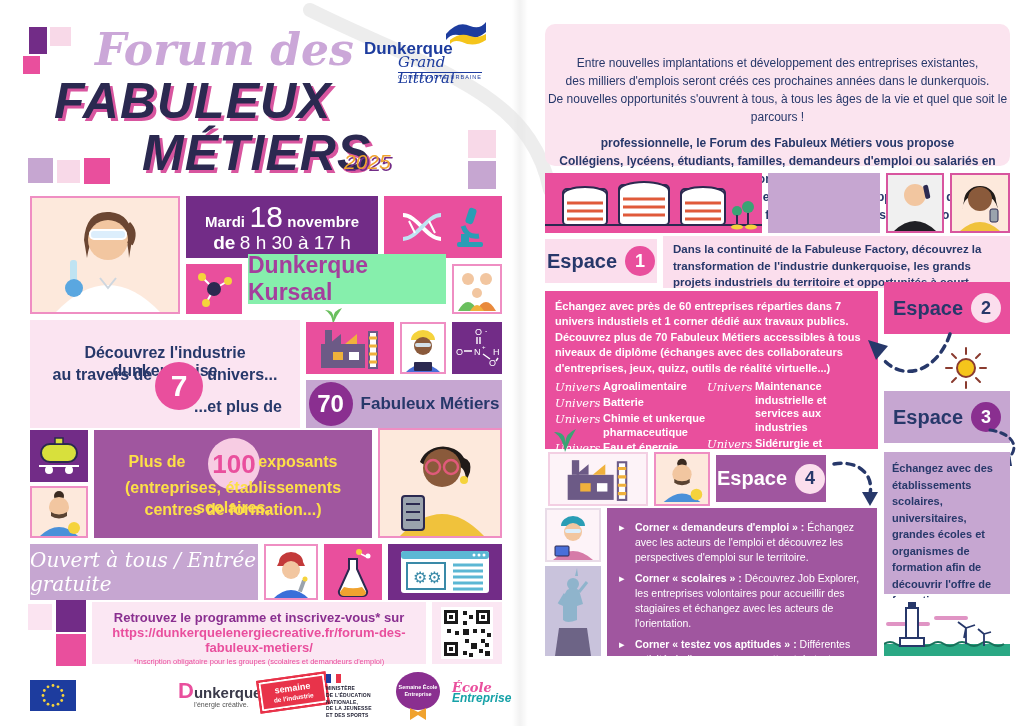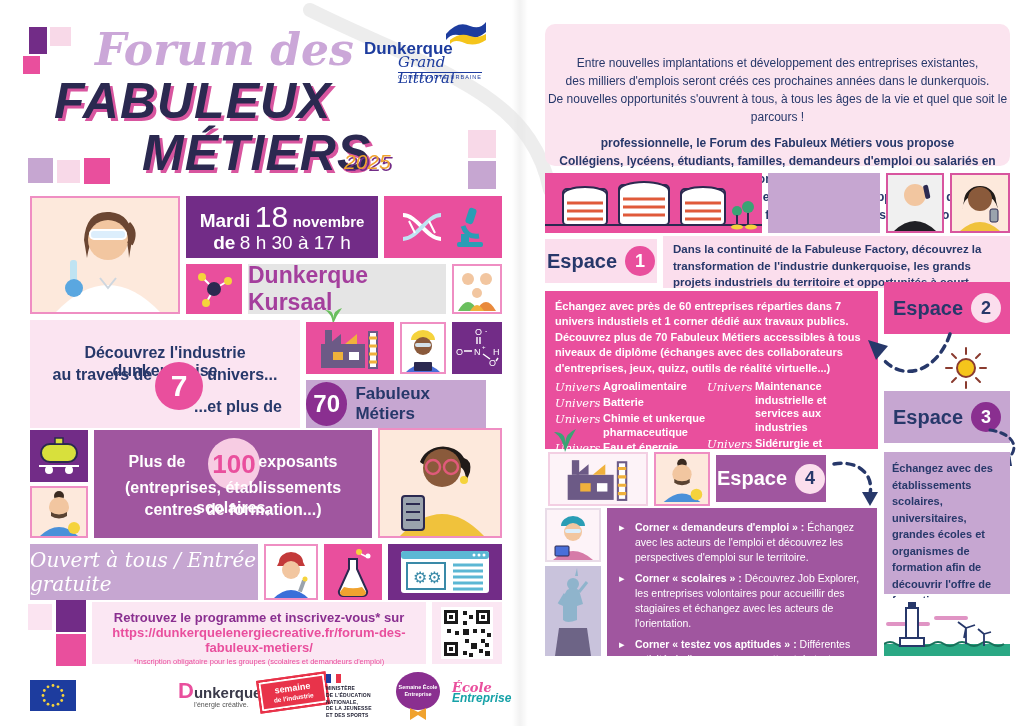--- a/index.html
+++ b/index.html
@@ -21,21 +21,21 @@
   .title-year{font-size:21px;font-weight:normal;font-style:italic;color:#f0a22e;text-shadow:2px 2px 0 #722c87;}
   
   .cud-name{font-size:17px;font-weight:bold;color:#1d3c9e;line-height:1;}
   .cud-sub{font-family:"DejaVu Serif",serif;font-style:italic;font-size:15px;color:#1d3c9e;line-height:1.05;}
   .cud-tag{font-size:5.5px;letter-spacing:1px;color:#1d3c9e;border-top:1px solid #1d3c9e;padding-top:1px;}
   
   .date-box{color:#fff;text-align:center;line-height:1.05;}
   .navy-bold{font-weight:bold;color:#27386a;}
   .kursaal{font-size:23px;font-weight:bold;color:#a43f9d;}
   .circle{border-radius:50%;display:flex;align-items:center;justify-content:center;font-weight:bold;}
-  .expo-text{color:#ffffff;font-weight:bold;font-size:16px;text-align:center;line-height:1.25;}
+  .expo-text{color:#fde047;font-weight:bold;font-size:16px;text-align:center;line-height:1.25;}
   .open-script{font-family:"DejaVu Serif",serif;font-style:italic;font-size:20px;color:#fff;}
   .reg1{font-size:13px;font-weight:bold;color:#8a2f90;}
   .reg-url{font-size:13px;font-weight:bold;color:#e94f9d;}
   .reg-note{font-size:7.5px;color:#e94f9d;}
   
   .intro-box{background:#fbe4ef;border-radius:10px;text-align:center;}
   .intro1{font-size:12px;line-height:1.5;color:#27386a;}
   .intro2{font-size:12px;line-height:1.5;color:#27386a;font-weight:bold;}
   .esp-label{font-size:20px;font-weight:bold;color:#27386a;}
   .esp-circle{width:30px;height:30px;border-radius:50%;display:flex;align-items:center;justify-content:center;
@@ -108,21 +108,21 @@
       <path d="M24,114 Q76,60 128,114 Z" fill="#ffffff"></path>
       <path d="M68,80 l8,10 8,-10" stroke="#cdd6df" stroke-width="2" fill="none"></path>
       <rect x="38" y="62" width="7" height="26" rx="3" fill="#bfe3f2"></rect>
       <circle cx="42" cy="90" r="9" fill="#5aa7e0"></circle>
       <path d="M96,26 q8,8 2,20" stroke="#6b4632" stroke-width="6" fill="none"></path>
     </svg>
   </div>
 
   <div class="abs box-purple date-box flex-c" style="left:186px;top:196px;width:192px;height:62px;flex-direction:column;">
     <div>
-      <span style="font-weight:bold;font-size:19px;">Mardi</span>
+      <span style="font-weight:bold;font-size:15px;">Mardi</span>
       <span style="font-size:30px;font-weight:300;">18</span>
       <span style="font-weight:bold;font-size:15px;">novembre</span>
     </div>
     <div>
       <span style="font-weight:bold;font-size:19px;">de</span>
       <span style="font-size:19px;font-weight:300;">8 h 30 à 17 h</span>
     </div>
   </div>
 
   <div class="abs box-pink flex-c" style="left:384px;top:196px;width:118px;height:62px;gap:8px;">
@@ -142,21 +142,21 @@
   <div class="abs box-pink flex-c" style="left:186px;top:264px;width:56px;height:50px;">
     <svg width="40" height="40" viewBox="0 0 40 40">
       <path d="M20,20 L8,8 M20,20 L34,12 M20,20 L12,34" stroke="#fff" stroke-width="2"></path>
       <circle cx="20" cy="20" r="7" fill="#2b2950"></circle>
       <circle cx="8" cy="8" r="4" fill="#f5d33c"></circle>
       <circle cx="34" cy="12" r="4" fill="#f5d33c"></circle>
       <circle cx="12" cy="34" r="4" fill="#f5d33c"></circle>
     </svg>
   </div>
 
-  <div class="abs flex-c" style="left:248px;top:264px;width:198px;height:50px;background:#e5e5e5;">
+  <div class="abs flex-c" style="left:248px;top:254px;width:198px;height:50px;background:#86efac;">
     <span class="kursaal">Dunkerque Kursaal</span>
   </div>
 
   <div class="abs photo flex-c" style="left:452px;top:264px;width:50px;height:50px;background:#fff;">
     <svg width="44" height="44" viewBox="0 0 44 44">
       <circle cx="13" cy="12" r="6" fill="#f2c6a0"></circle>
         <path d="M3,44 Q13,26 23,44 Z" fill="#6abf5e"></path>
       <circle cx="31" cy="12" r="6" fill="#f2c6a0"></circle>
         <path d="M21,44 Q31,26 41,44 Z" fill="#e98a3c"></path>
       <circle cx="22" cy="26" r="5" fill="#f2c6a0"></circle>
@@ -211,21 +211,21 @@
       <text x="19" y="30" fill="#fff" font-size="9" font-family="Liberation Sans">N</text>
       <text x="27" y="24" fill="#fff" font-size="6" font-family="Liberation Sans">+</text>
       <path d="M17,26 h-8 M28,29 l7,5" stroke="#fff" stroke-width="1.4"></path>
       <text x="1" y="30" fill="#fff" font-size="9" font-family="Liberation Sans">O</text>
       <text x="34" y="41" fill="#fff" font-size="9" font-family="Liberation Sans">O</text>
       <path d="M41,36 l2,-3" stroke="#fff" stroke-width="1.4"></path>
       <text x="38" y="30" fill="#fff" font-size="9" font-family="Liberation Sans">H</text>
     </svg>
   </div>
 
-  <div class="abs box-lav flex-c" style="left:306px;top:380px;width:180px;height:48px;gap:8px;">
+  <div class="abs box-lav flex-c" style="left:306px;top:380px;width:196px;height:48px;gap:8px;">
     <div class="circle" style="width:44px;height:44px;background:#8a2f90;color:#fff;font-size:24px;">70</div>
     <span class="navy-bold" style="font-size:17px;">Fabuleux Métiers</span>
   </div>
 
   <div class="abs box-purple flex-c" style="left:30px;top:430px;width:58px;height:52px;">
     <svg width="48" height="40" viewBox="0 0 48 40">
       <rect x="6" y="8" width="36" height="18" rx="9" fill="#d8e03c" stroke="#2b2950" stroke-width="2"></rect>
       <rect x="20" y="2" width="8" height="6" fill="#d8e03c" stroke="#2b2950" stroke-width="1.5"></rect>
       <path d="M4,30 h40" stroke="#fff" stroke-width="2"></path>
       <circle cx="14" cy="34" r="4" fill="#fff"></circle>

